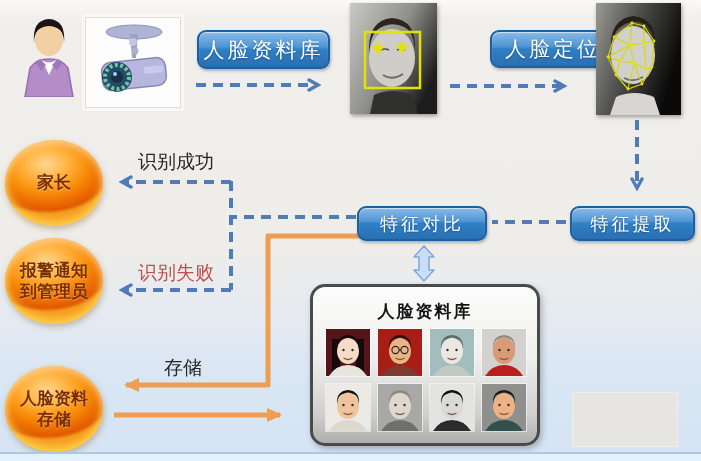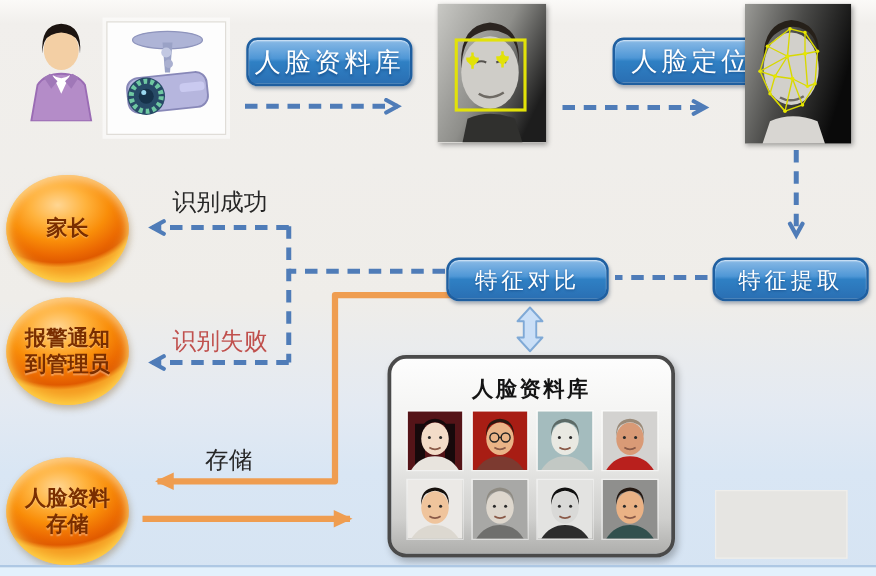--- a/index.html
+++ b/index.html
@@ -15,21 +15,21 @@
   
   .bbtn{
     z-index:2;display:flex;align-items:center;justify-content:center;
     background:linear-gradient(180deg,#8abae6 0%,#4f97d6 42%,#2f80c4 50%,#2a6fb3 100%);
     border:2px solid #1f5fa0;border-radius:9px;
     box-shadow:inset 0 1px 1px rgba(255,255,255,.6),1px 2px 3px rgba(40,60,90,.35);
     color:#ffffff;letter-spacing:3px;text-shadow:0 1px 2px rgba(0,40,90,.45);
     cursor:pointer;box-sizing:border-box;white-space:nowrap;
   }
   .bbtn.big{font-size:21px;}
-  .bbtn.mid{font-size:18px;border-radius:10px;}
+  .bbtn.mid{font-size:18px;}
 
   
   .obtn{
     z-index:2;display:flex;flex-direction:column;align-items:center;justify-content:center;
     border-radius:50%;
     background:radial-gradient(ellipse 72% 58% at 42% 28%,#ffd693 0%,#ffb23c 32%,#f98d09 58%,#ec6a02 80%,#e05a00 92%,#f59a20 100%);
     box-shadow:inset 0 -5px 9px rgba(255,214,74,.9),inset 0 4px 7px rgba(255,255,255,.5),1px 3px 6px rgba(120,80,20,.35);
     color:#7a2e00;font-weight:bold;font-size:17px;line-height:1.25;text-align:center;
     text-shadow:0 1px 1px rgba(255,255,255,.35);cursor:pointer;
   }

